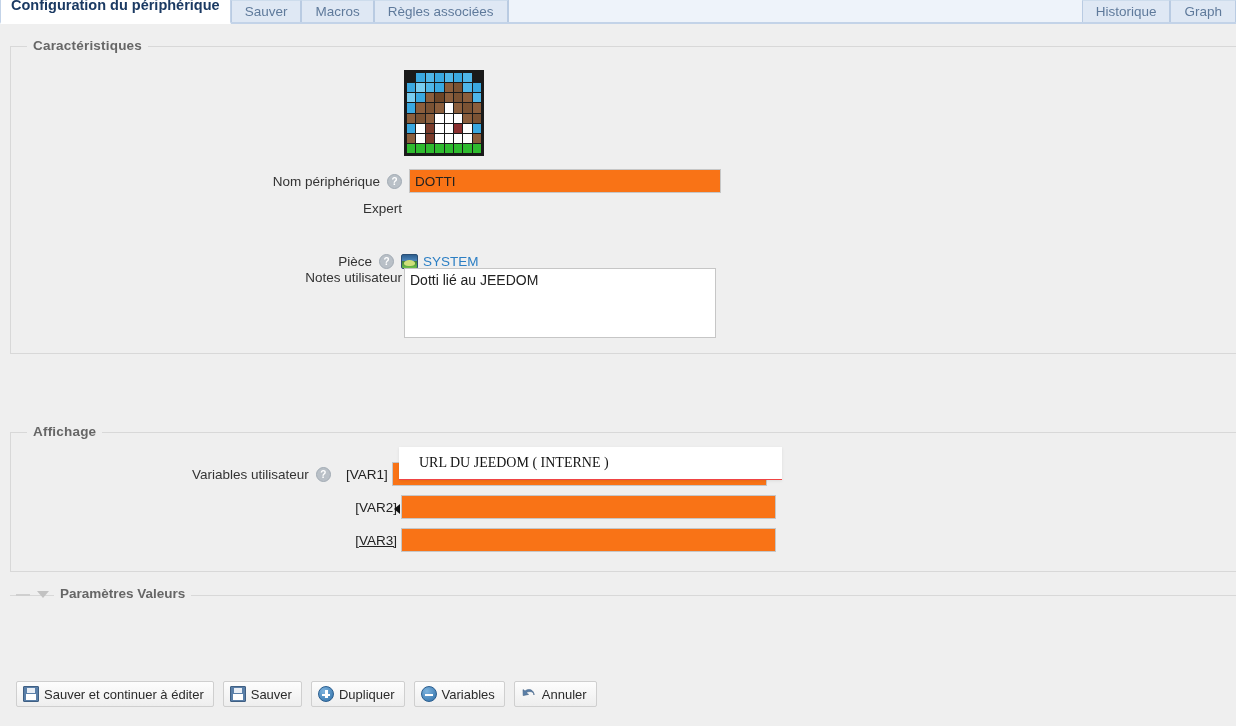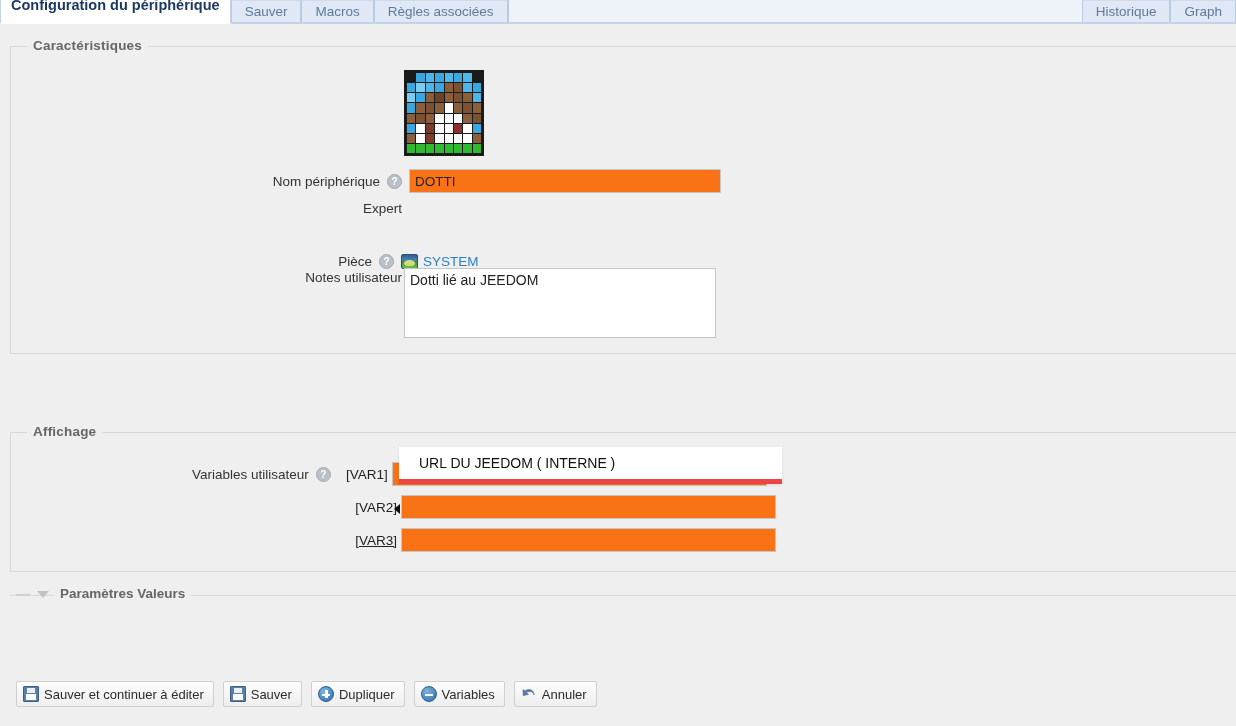--- a/index.html
+++ b/index.html
@@ -215,21 +215,22 @@
     height: 32px;
     line-height: 32px;
     padding-left: 20px;
     font-size: 14px;
     color: #111;
     white-space: nowrap;
     cursor: pointer;
     background: #ffffff;
   }
   .overlay-item.first {
-    border-bottom: 5px solid #ef4444;
+    border-bottom: 1px solid #ef4444;
+    font-family: Liberation Serif, serif;
   }
   .overlay-arrow {
     position: absolute;
     left: -5px;
     top: 57px;
     width: 0; height: 0;
     border-top: 5px solid transparent;
     border-bottom: 5px solid transparent;
     border-right: 6px solid #111;
   }

